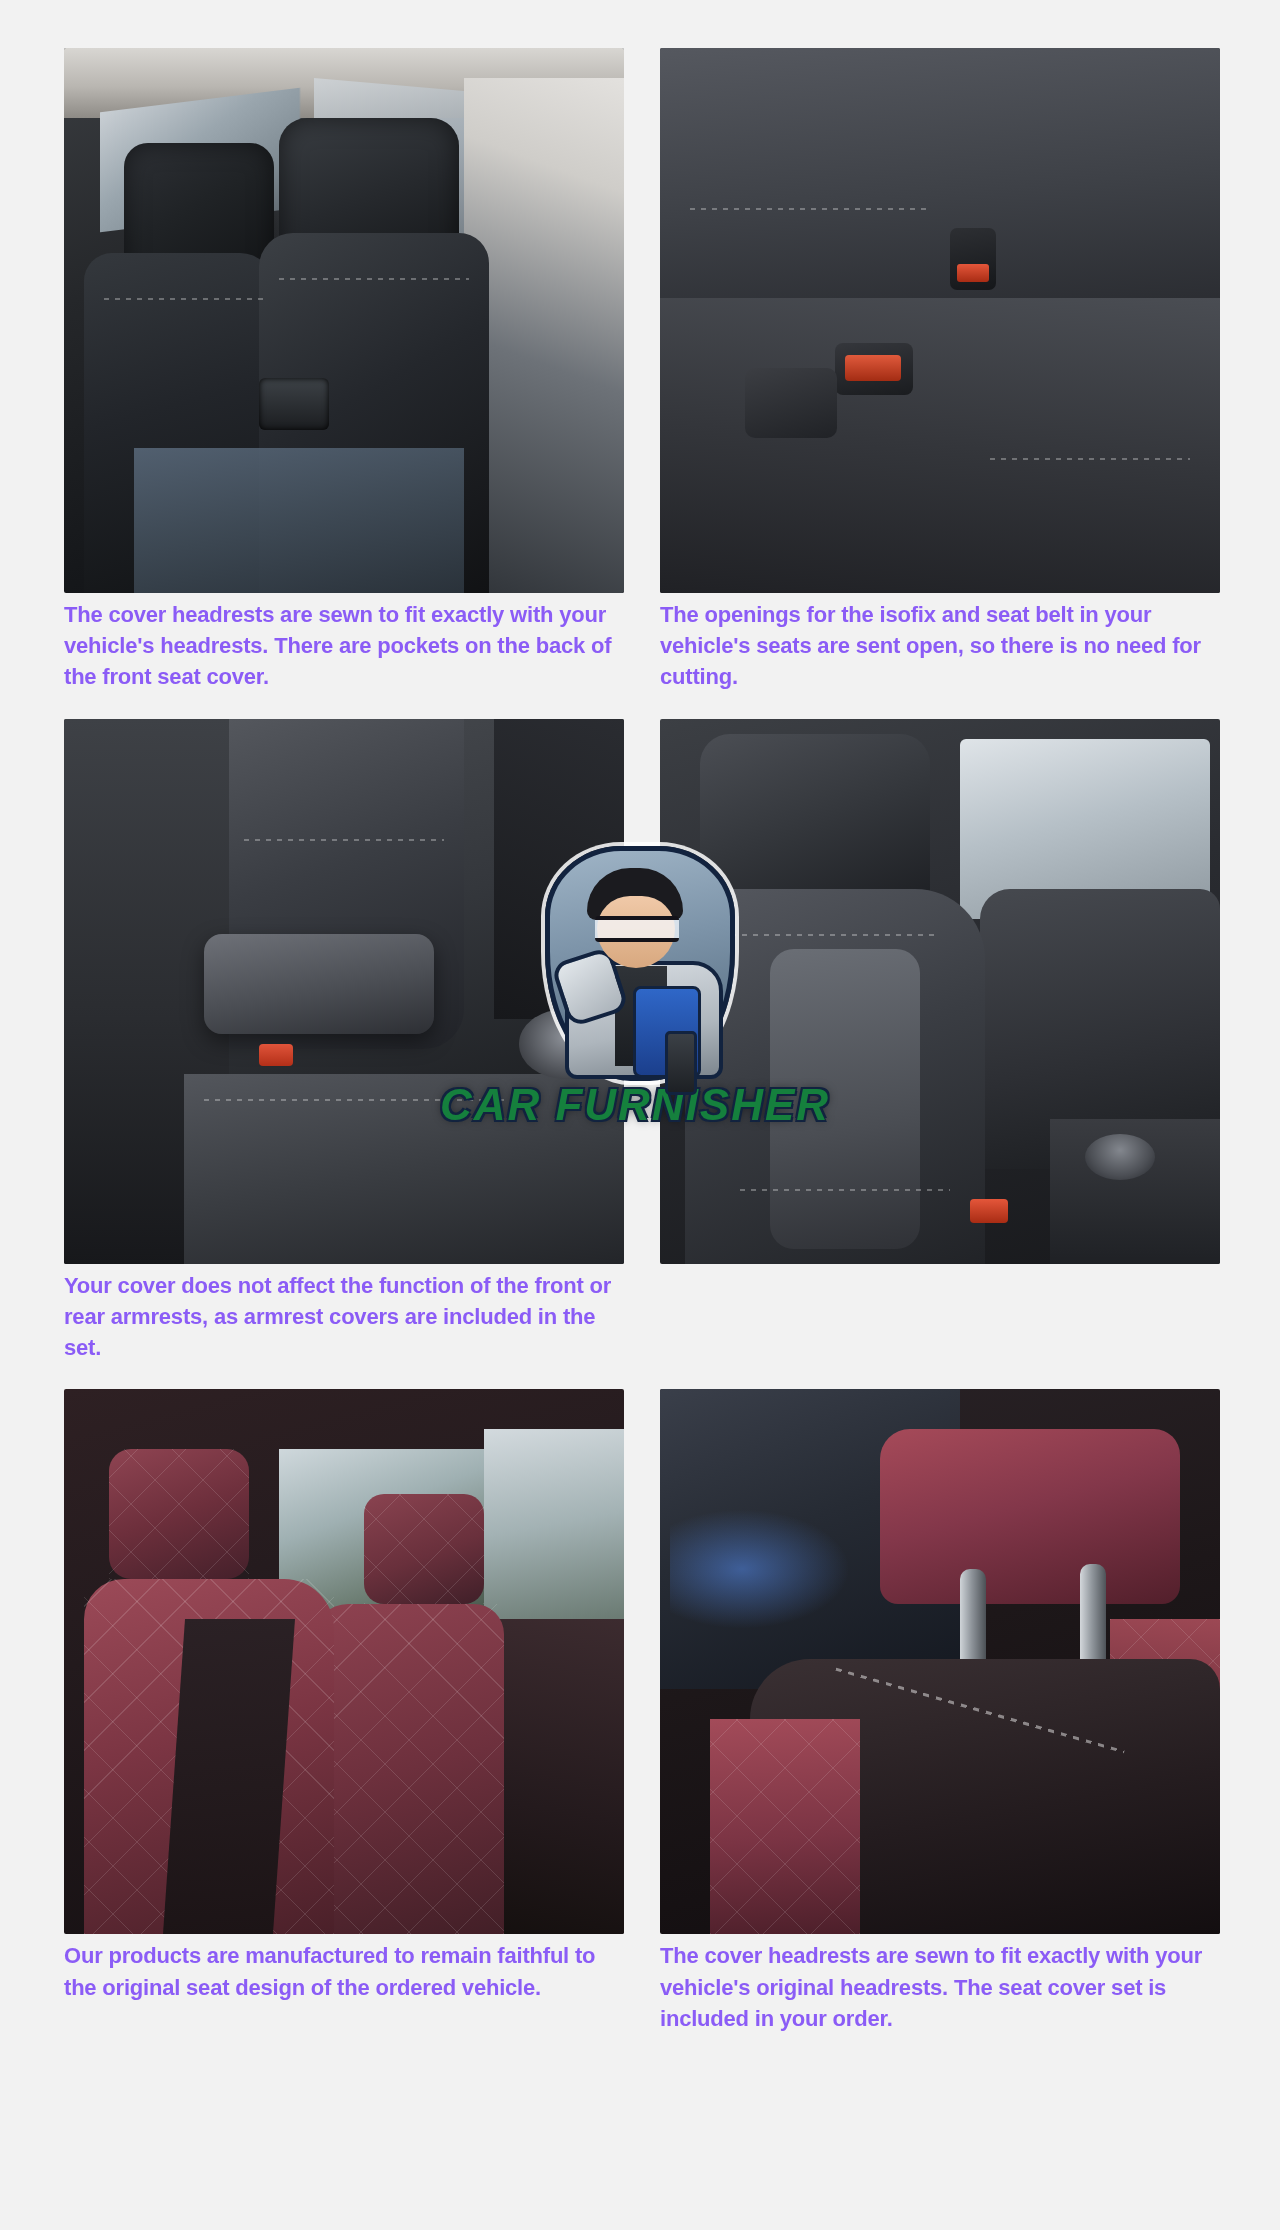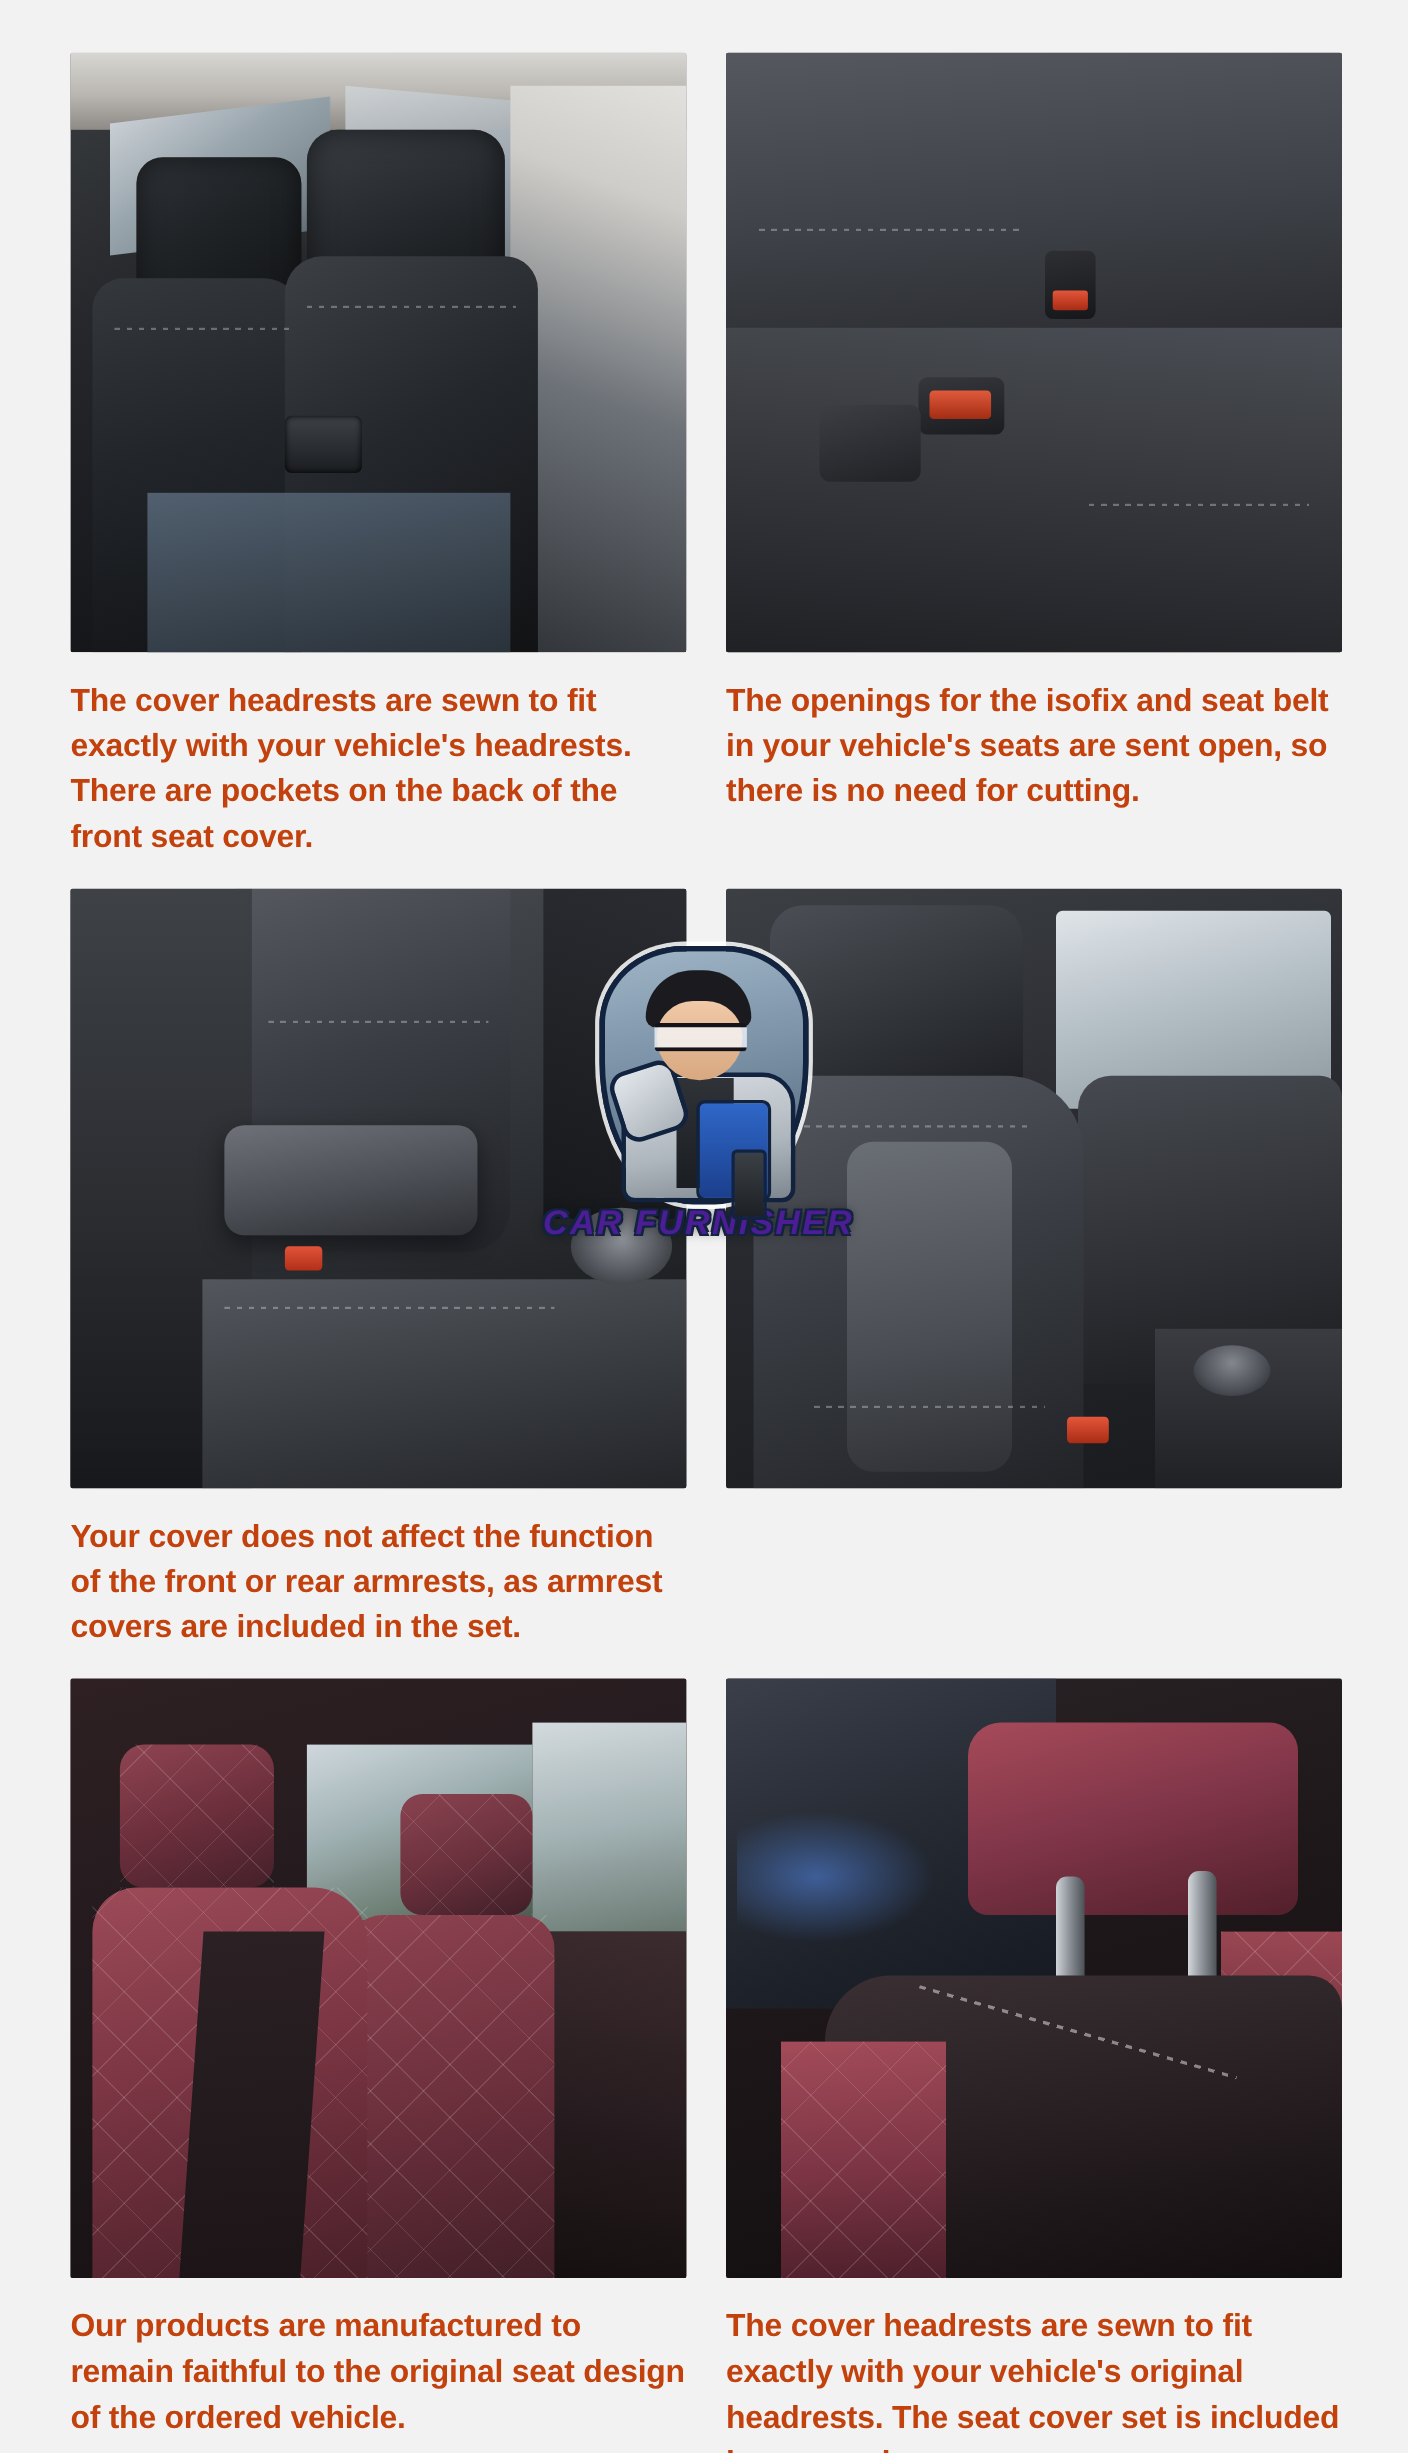--- a/index.html
+++ b/index.html
@@ -34,25 +34,25 @@
   }
   .photo {
     width: 560px;
     height: 545px;
     border-radius: 2px;
     overflow: hidden;
     position: relative;
     background: #2a2a2c;
   }
   .caption {
-    font-size: 29px;
+    font-size: 22px;
     line-height: 1.42;
     font-weight: bold;
-    color: #c2410c;
-    margin-top: 24px;
+    color: #8b5cf6;
+    margin-top: 6px;
     letter-spacing: -0.2px;
   }
 
   
   .layer { position: absolute; }
 
   
   .p1 {
     background:
       radial-gradient(ellipse at 78% 8%, #8e9aa6 0%, #6c7681 16%, rgba(60,66,72,0) 42%),
@@ -307,25 +307,25 @@
     left:455px; top:790px;
     width: 360px; height: 340px;
     pointer-events:none;
     display:flex;
     flex-direction:column;
     align-items:center;
     justify-content:flex-end;
   }
   .wm-text {
     font-family: "Liberation Sans", sans-serif;
-    font-size: 31px;
+    font-size: 44px;
     font-weight: bold;
     font-style: italic;
     letter-spacing: 2px;
-    color: #4c1d95;
+    color: #15803d;
     text-shadow:
       -2px -2px 0 #12233f, 2px -2px 0 #12233f, -2px 2px 0 #12233f, 2px 2px 0 #12233f,
       0 0 10px rgba(0,0,0,.6);
     white-space: nowrap;
     margin-top: -6px;
   }
   .wm-figure { position: relative; width: 240px; height: 250px; }
   .wm-shield {
     position:absolute; left:30px; top:10px; width:180px; height:225px;
     background: linear-gradient(170deg,#9fb4c6 0%, #7d94a9 40%, #4d6377 100%);

